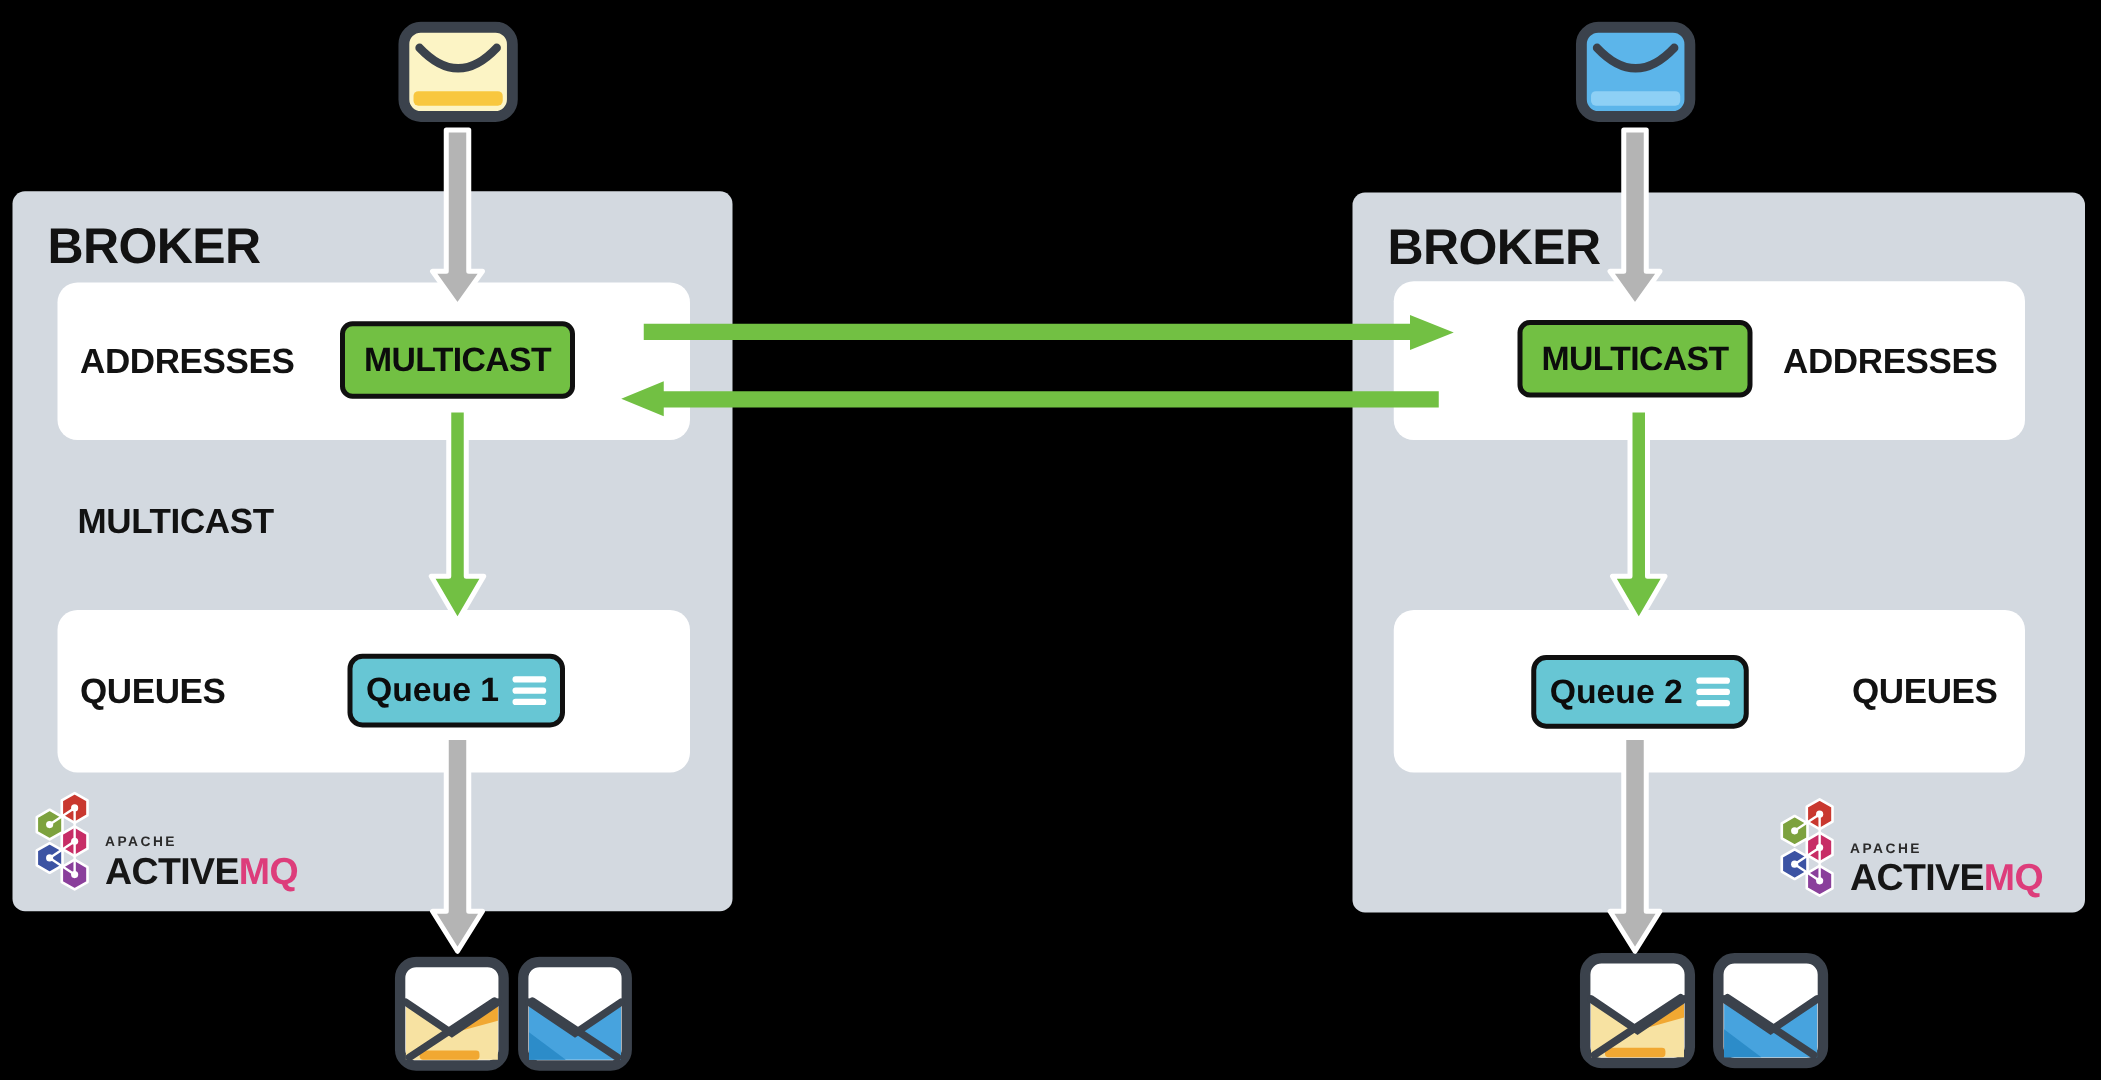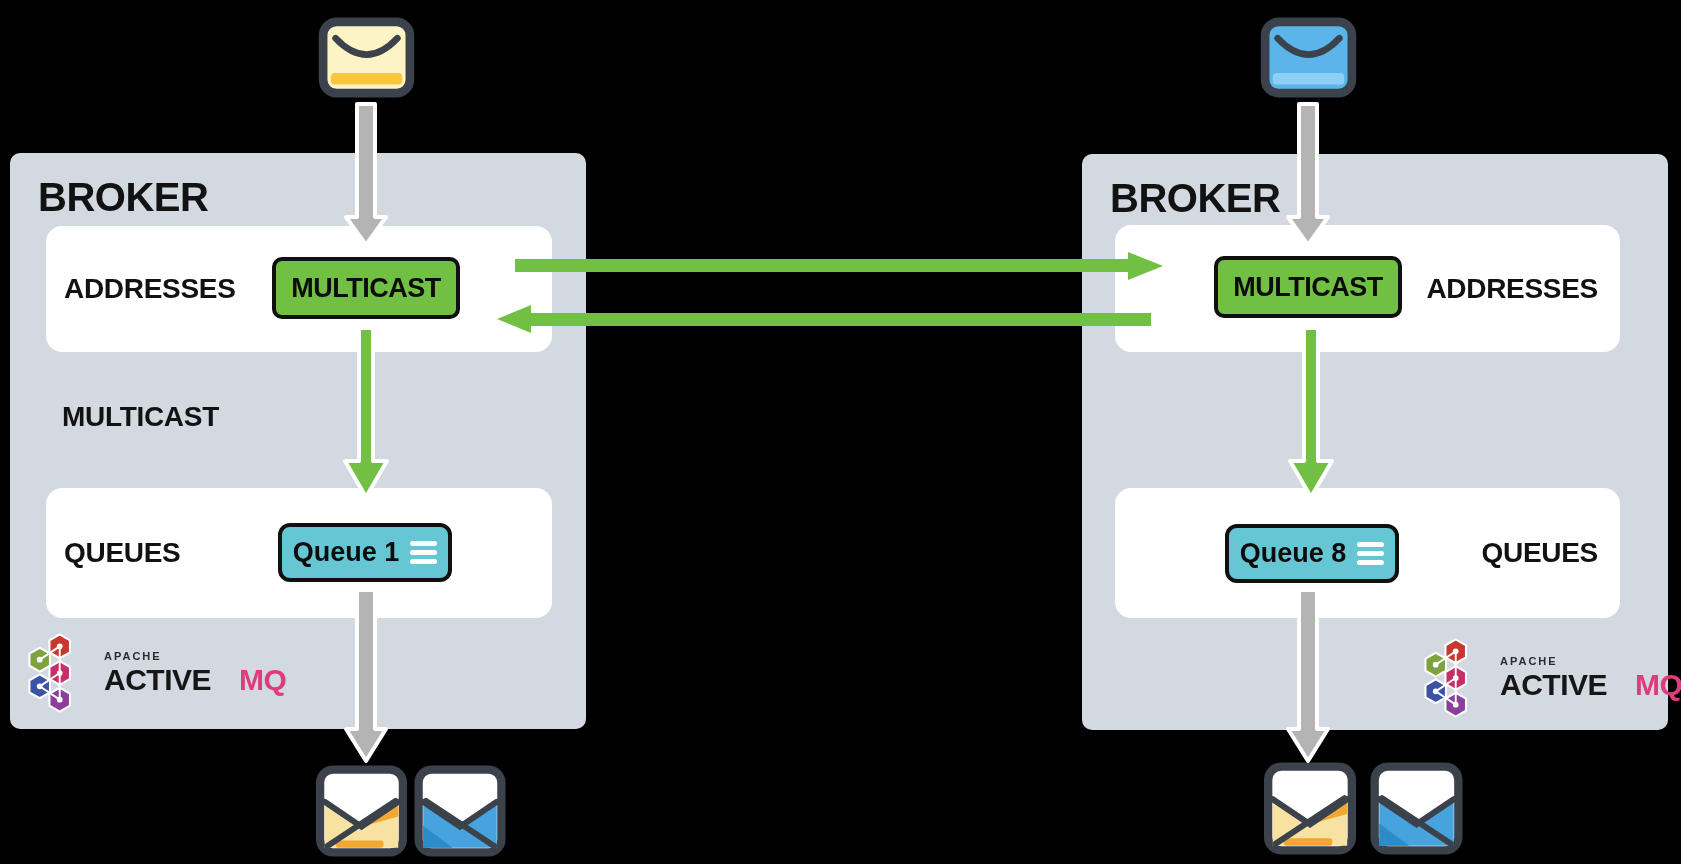--- a/index.html
+++ b/index.html
@@ -26,27 +26,27 @@
          font-weight:700;color:#0c0c0c;}
   .multicast{background:var(--green);border-radius:10px;width:188px;height:62px;font-size:27px;letter-spacing:-.5px;}
   #broker-left  .multicast{left:226px;top:31px;}
   #broker-right .multicast{left:99px;top:31px;}
   .queue{background:var(--teal);border-radius:12px;width:174px;height:59px;font-size:27px;gap:11px;}
   #broker-left  .queue{left:232px;top:35px;}
   #broker-right .queue{left:110px;top:36px;}
   .q-lines{display:inline-flex;flex-direction:column;gap:4px;}
   .q-lines i{display:block;width:27px;height:5px;border-radius:2.5px;background:#fff;}
   
-  .logo{position:absolute;display:flex;align-items:center;gap:22px;}
+  .logo{position:absolute;display:flex;align-items:flex-end;gap:2px;}
   #broker-left  .logo{left:16px;top:480px;}
   #broker-right .logo{left:340px;top:484px;}
   .logo-text{display:flex;flex-direction:column;line-height:1;}
   .logo-apache{font-size:11px;font-weight:700;letter-spacing:2px;color:#2b2b2b;margin-bottom:3px;}
   .logo-main{font-size:30px;font-weight:700;letter-spacing:-.5px;}
-  .logo-active{color:#161616;margin-top:45px;} .logo-mq{color:var(--mq-pink);margin-left:28px;}
+  .logo-active{color:#161616;margin-top:45px;} .logo-mq{color:var(--mq-pink);}
   .hex-red{fill:var(--hex-red);} .hex-green{fill:var(--hex-green);}
   .hex-magenta{fill:var(--hex-magenta);} .hex-blue{fill:var(--hex-blue);}
   .hex-purple{fill:var(--hex-purple);}
   
   .overlay{position:absolute;left:0;top:0;pointer-events:none;}
   .fill-green{fill:var(--green);} .fill-gray{fill:var(--gray-arrow);}
   .outlined{stroke:#fff;stroke-width:4;stroke-linejoin:round;}
   .env{position:absolute;}
   .env-outline{stroke:var(--env-outline);}
   .dark-line{stroke:var(--env-outline);fill:none;stroke-linecap:round;}
@@ -108,21 +108,21 @@
   <section class="broker" id="broker-right">
     <h2 class="broker-title">BROKER</h2>
 
     <div class="panel addresses-panel">
       <div class="badge multicast">MULTICAST</div>
       <span class="section-label label-right">ADDRESSES</span>
     </div>
 
     <div class="panel queues-panel">
       <div class="badge queue">
-        <span>Queue 8</span>
+        <span>Queue 2</span>
         <span class="q-lines">
             <i></i>
             <i></i>
             <i></i>
           </span>
       </div>
       <span class="section-label label-right">QUEUES</span>
     </div>
 
     <div class="logo">

